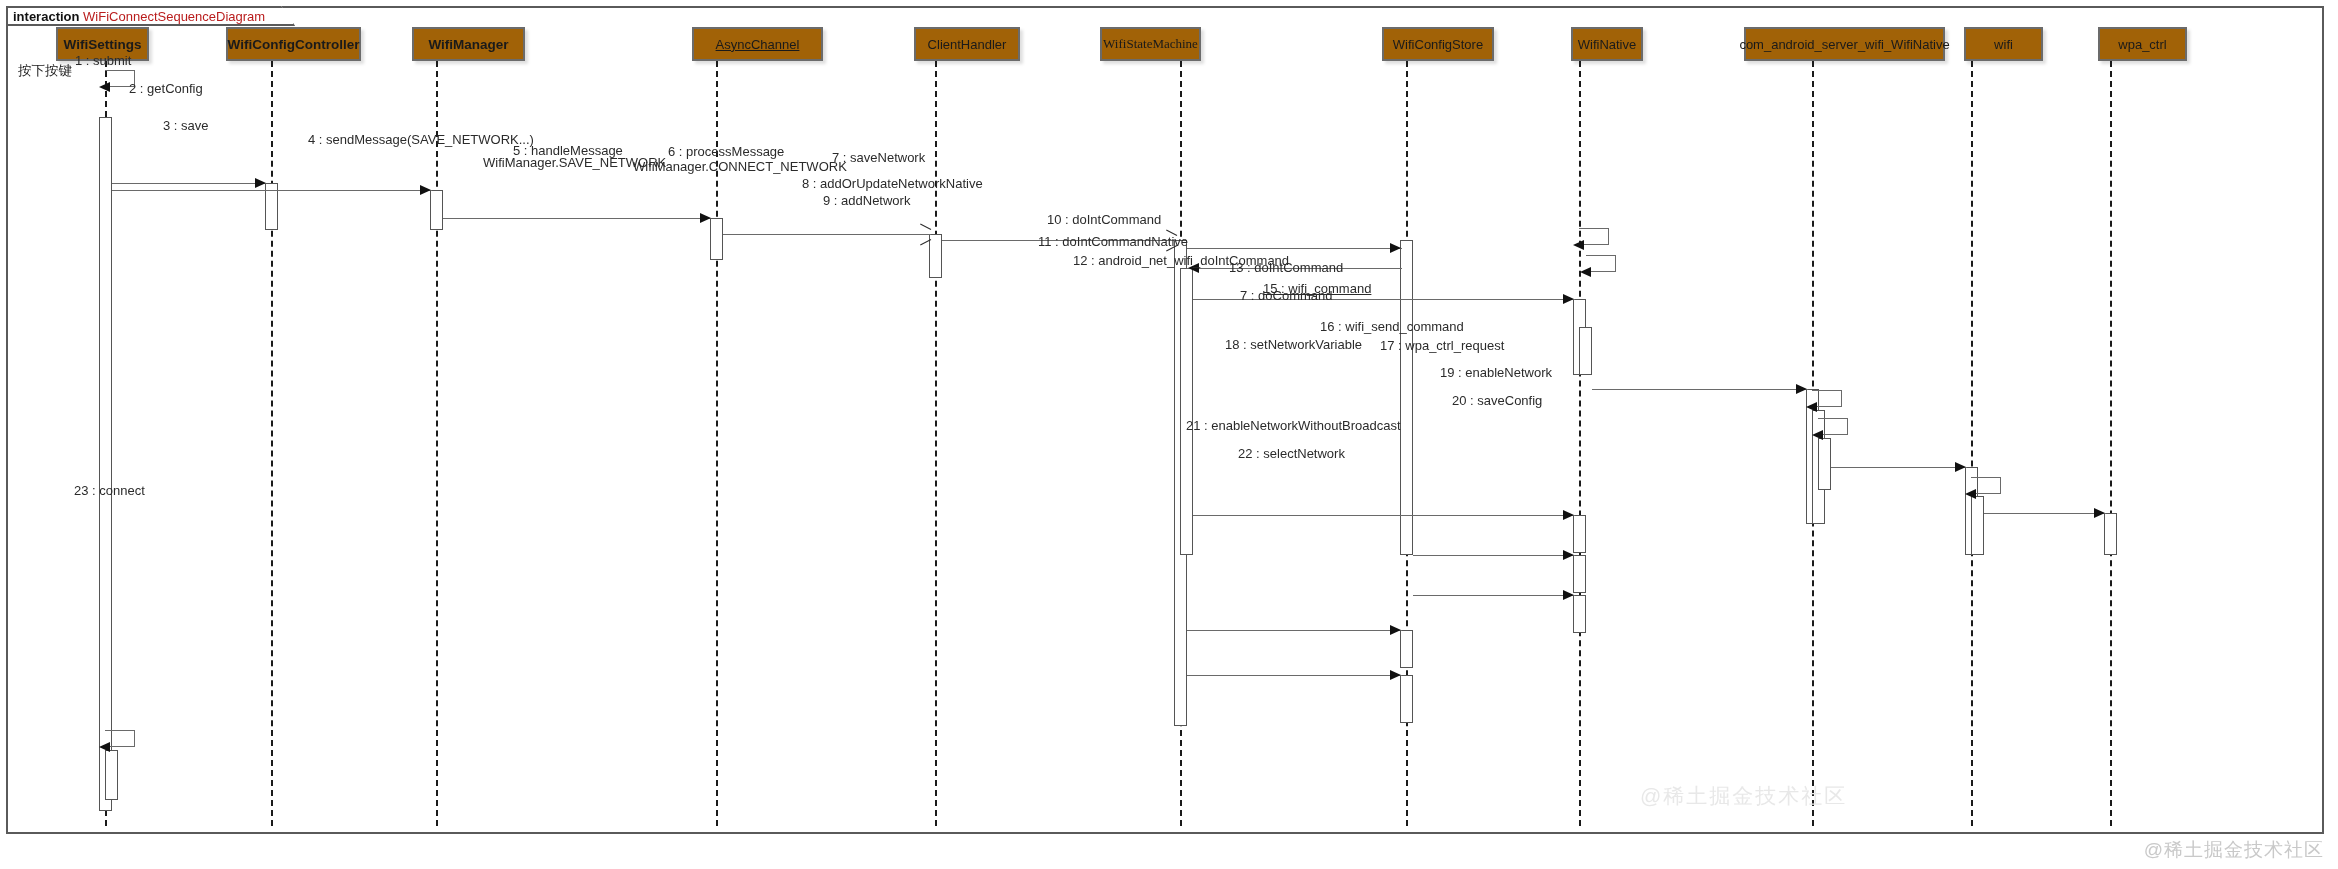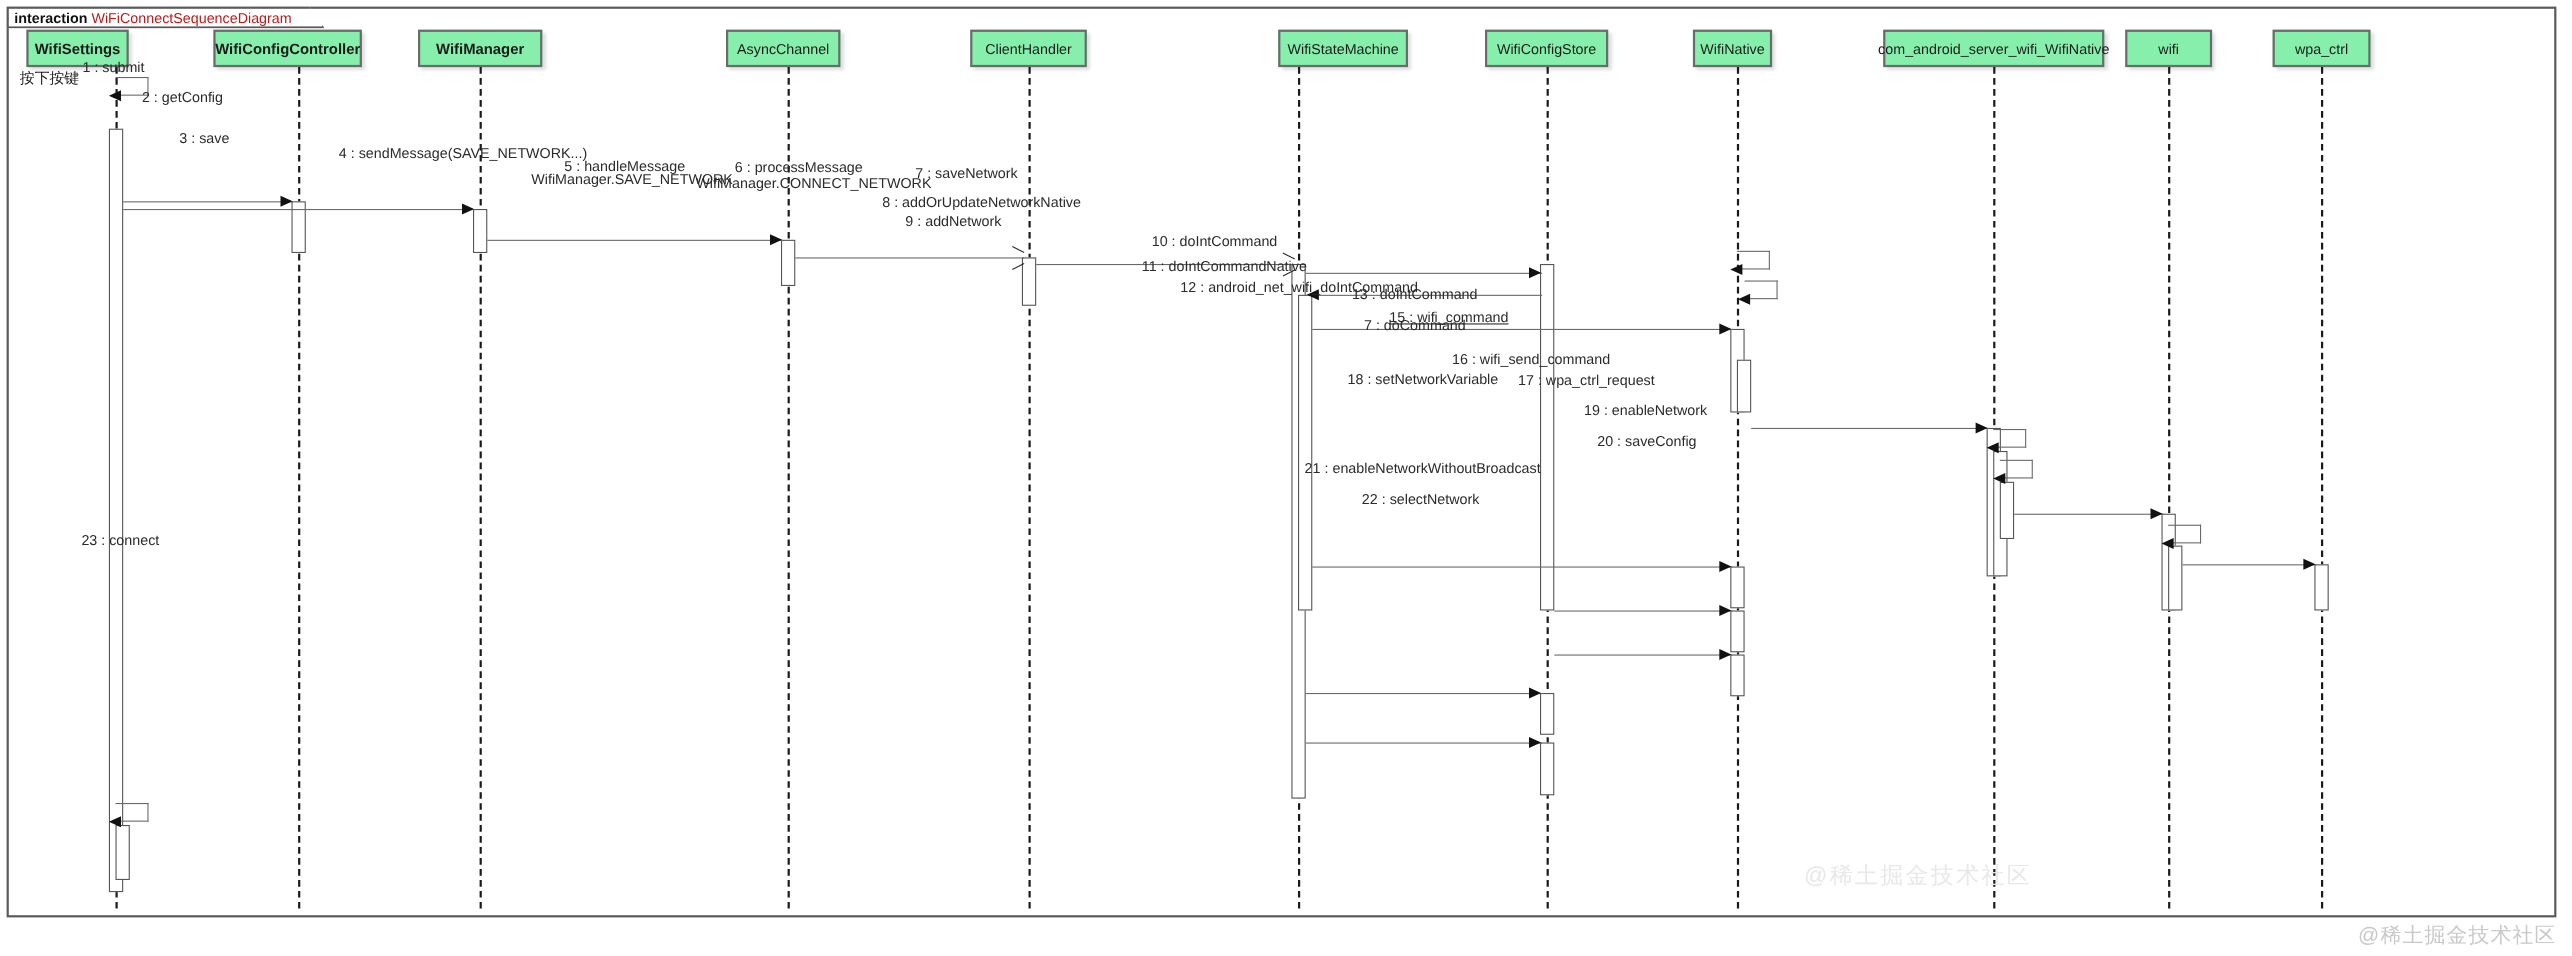--- a/index.html
+++ b/index.html
@@ -45,31 +45,32 @@
     color: #111111;
   }
   #frame-tab .nm {
     color: #b91c1c;
   }
   
   .participant {
     position: absolute;
     box-sizing: border-box;
     border: 2px solid #6b6b6b;
-    background: #86efac;
+    background: #a16207;
     box-shadow: 3px 3px 3px rgba(0,0,0,0.13);
     font-size: 13.5px;
     font-weight: bold;
     color: #1a1a1a;
     text-align: center;
     white-space: nowrap;
     display: flex;
     align-items: center;
     justify-content: center;
     height: 34px;
+    margin-left: 32px;
   }
   .participant.plain {
     font-weight: normal;
     font-size: 13px;
   }
   
   .lifeline {
     position: absolute;
     width: 0;
     border-left: 2px dashed #1a1a1a;
@@ -178,27 +179,27 @@
 
   <div class="participant" style="left:24px;  top:27px; width:93px;">
       <span>WifiSettings</span>
     </div>
   <div class="participant" style="left:194px; top:27px; width:135px;">
       <span>WifiConfigController</span>
     </div>
   <div class="participant" style="left:380px; top:27px; width:113px;">
       <span>WifiManager</span>
     </div>
-  <div class="participant plain" style="left:660px; top:27px; width:104px;">
+  <div class="participant plain" style="left:660px; top:27px; width:131px;text-decoration:underline;">
       <span>AsyncChannel</span>
     </div>
   <div class="participant plain" style="left:882px; top:27px; width:106px;">
       <span>ClientHandler</span>
     </div>
-  <div class="participant plain" style="left:1162px; top:27px; width:118px;">
+  <div class="participant plain" style="left:1068px; top:27px; width:101px;font-family:Liberation Serif, serif;">
       <span>WifiStateMachine</span>
     </div>
   <div class="participant plain" style="left:1350px; top:27px; width:112px;">
       <span>WifiConfigStore</span>
     </div>
   <div class="participant plain" style="left:1539px; top:27px; width:72px;justify-content:center;">
       <span>WifiNative</span>
     </div>
   <div class="participant plain" style="left:1712px; top:27px; width:201px;">
       <span>com_android_server_wifi_WifiNative</span>

